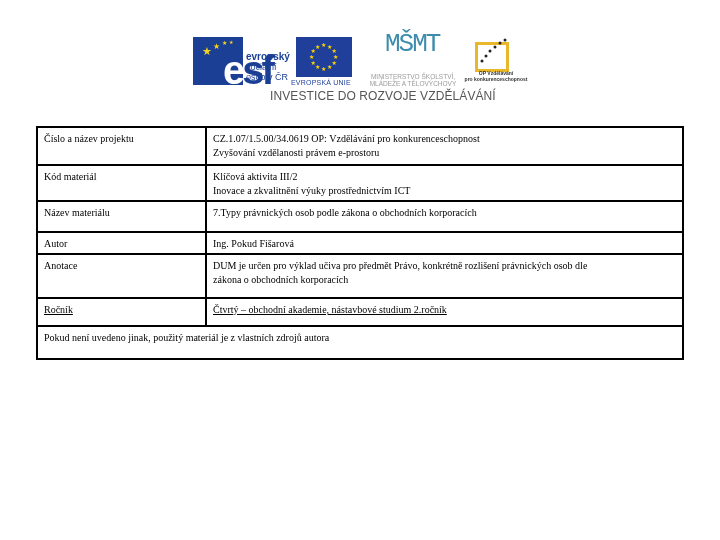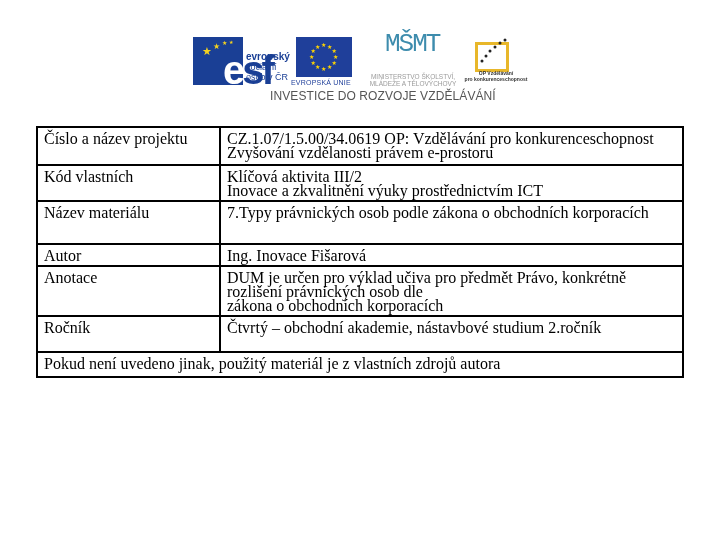--- a/index.html
+++ b/index.html
@@ -21,21 +21,21 @@
   .msmt-mark { position: absolute; left: 385px; top: 33px; font-family: Liberation Mono, monospace; font-size: 26px; line-height: 22px; color: #3d8cad; letter-spacing: -2px; font-weight: normal; }
   .msmt-label { position: absolute; left: 368px; top: 73px; font-family: "Liberation Sans", sans-serif; font-size: 6.5px; line-height: 7px; color: #9a9a9a; text-align: center; width: 90px; }
   
   .opvk-frame { position: absolute; left: 475px; top: 42px; width: 28px; height: 24px; border: 3px solid #e8b72a; border-top-width: 3px; }
   .opvk-dots { position: absolute; left: 478px; top: 37px; width: 30px; height: 30px; }
   .opvk-text { position: absolute; left: 460px; top: 70px; width: 72px; text-align: center; font-family: "Liberation Sans", sans-serif; font-size: 5px; line-height: 6px; color: #333; font-weight: bold; }
   .invest { position: absolute; left: 270px; top: 89px; font-family: "Liberation Sans", sans-serif; font-size: 12px; color: #555; letter-spacing: 0.1px; }
 
   
   .info-table { position: absolute; left: 36px; top: 126px; width: 648px; border-collapse: collapse; border: 2px solid #000; }
-  .info-table td { border: 2px solid #000; vertical-align: top; font-size: 16px; line-height: 14px; padding: 4px 24px 2px 6px; font-family: "Liberation Serif", serif; }
+  .info-table td { border: 2px solid #000; vertical-align: top; font-size: 10px; line-height: 14px; padding: 4px 10px 2px 6px; font-family: "Liberation Serif", serif; }
   .info-table td.label { width: 151px; }
   .info-table td.value { }
   .info-table td.footer { padding-left: 6px; }
   .val-line { display: block; }
 </style>
 </head>
 <body>
 
 <div class="logos">
 
@@ -93,48 +93,48 @@
 <table class="info-table">
   <tbody id="tbody">
     <tr style="height:38px;">
       <td class="label">Číslo  a název projektu</td>
       <td class="value">
         <span class="val-line">CZ.1.07/1.5.00/34.0619 OP: Vzdělávání pro konkurenceschopnost</span>
         <span class="val-line">Zvyšování vzdělanosti právem e-prostoru</span>
       </td>
     </tr>
     <tr style="height:33px;">
-      <td class="label">Kód vlastních</td>
+      <td class="label">Kód materiál</td>
       <td class="value">
         <span class="val-line">Klíčová aktivita III/2</span>
         <span class="val-line">Inovace a zkvalitnění výuky prostřednictvím ICT</span>
       </td>
     </tr>
-    <tr style="height:43px;">
+    <tr style="height:31px;">
       <td class="label">Název materiálu</td>
       <td class="value">
         <span class="val-line">7.Typy právnických osob podle zákona o obchodních korporacích</span>
       </td>
     </tr>
     <tr style="height:16px;">
       <td class="label">Autor</td>
       <td class="value">
-        <span class="val-line">Ing. Inovace Fišarová</span>
+        <span class="val-line">Ing. Pokud Fišarová</span>
       </td>
     </tr>
     <tr style="height:44px;">
       <td class="label">Anotace</td>
       <td class="value">
         <span class="val-line">DUM je určen pro výklad učiva pro předmět Právo, konkrétně rozlišení právnických osob dle</span>
         <span class="val-line">zákona o obchodních korporacích</span>
       </td>
     </tr>
-    <tr style="height:36px;">
+    <tr style="height:28px;text-decoration:underline;">
       <td class="label">Ročník</td>
       <td class="value">
         <span class="val-line">Čtvrtý – obchodní akademie, nástavbové studium 2.ročník</span>
       </td>
     </tr>
-    <tr style="height:25px;border-radius:18px;">
+    <tr style="height:33px;border-radius:18px;">
       <td class="footer" colspan="2">Pokud není uvedeno jinak, použitý materiál je z vlastních zdrojů autora</td>
     </tr>
   </tbody>
 </table>
 
 </body></html>

